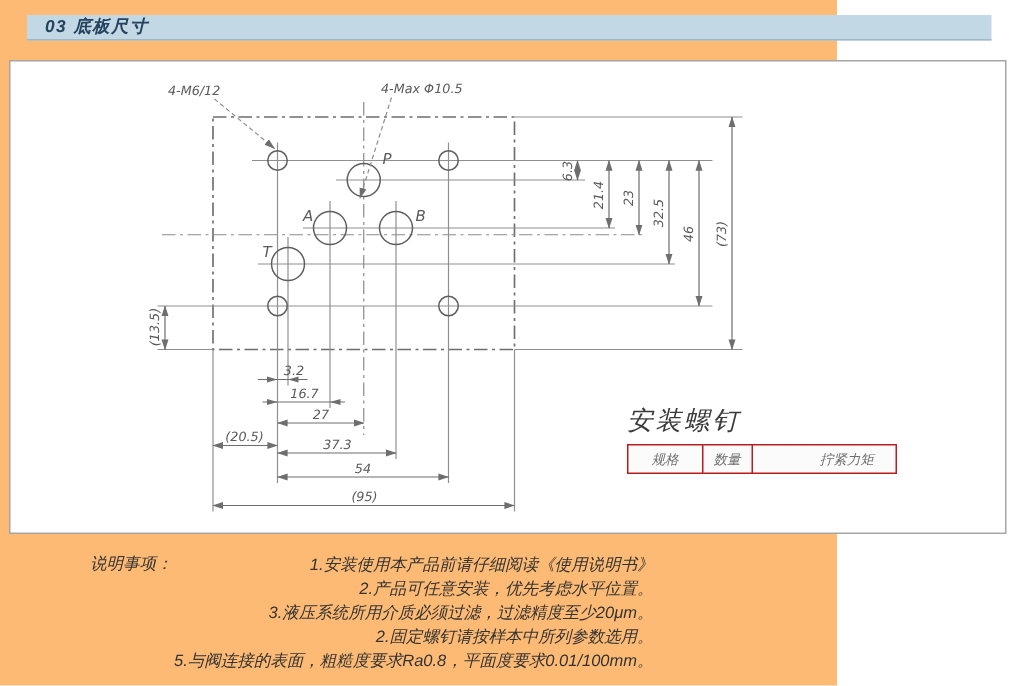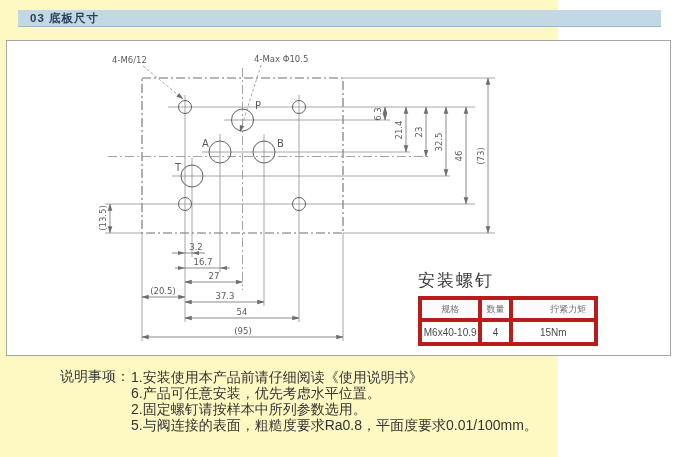--- a/index.html
+++ b/index.html
@@ -1,44 +1,44 @@
 <!DOCTYPE html>
 <html><head>
 <meta charset="utf-8">
 <style>
   html,body{margin:0;padding:0;background:#ffffff;}
   body{width:679px;height:457px;overflow:hidden;
        font-family:"Liberation Sans","DejaVu Sans",sans-serif;}
-  .page{position:relative;width:558px;height:457px;background:#fef9c3;}
+  .page{position:relative;width:558px;height:457px;background:#fdba74;font-style:italic;}
 
   .title-bar{position:absolute;left:18px;top:10px;width:643px;height:17px;
     background:#c2d8e4;border-bottom:1px solid #9db8c9;
     font-size:11.5px;font-weight:bold;color:#27425e;
     line-height:17px;padding-left:12px;box-sizing:border-box;letter-spacing:1px;}
 
   .panel{position:absolute;left:6px;top:40px;width:665px;height:316px;
     border:1px solid #a6a6a6;background:#fff;box-sizing:border-box;}
 
   svg.draw{position:absolute;left:0;top:0;width:679px;height:457px;}
   svg.draw text{fill:#5a5a5a;font-family:"DejaVu Sans","Liberation Sans",sans-serif;}
   .dimtxt{font-size:8.5px;}
   .porttxt{font-size:10px;fill:#4a4a4a;}
   .callout{font-size:8.5px;}
 
   .screws{position:absolute;left:418px;top:269px;width:180px;}
   .screws .tbl-title{font-size:17px;color:#3a3a3a;margin:0 0 4px 0;letter-spacing:2px;}
   .screws table{border-collapse:collapse;table-layout:fixed;}
-  .screws th,.screws td{border:4px solid #b91c1c;text-align:center;
+  .screws th,.screws td{border:1px solid #b91c1c;text-align:center;
     overflow:hidden;white-space:nowrap;}
   .screws th{height:16px;font-size:9px;font-weight:normal;color:#6f6f6f;background:#fbfbfb;}
   .screws td{height:18px;font-size:10px;color:#4a4a4a;}
   .c1{width:57px;} .c2{width:35px;} .c3{width:73px;padding-left:31px;}
 
   .notes{position:absolute;left:60px;top:368px;display:flex;
-    font-size:14px;color:#333;line-height:16px;}
+    font-size:11px;color:#333;line-height:16px;text-align:right;}
   .notes .lbl{white-space:nowrap;}
   .notes ul{list-style:none;margin:1px;padding:0;}
   .notes li{white-space:nowrap;}
 </style>
 </head>
 <body>
 
 <div class="page">
 
   <div class="title-bar">
@@ -148,32 +148,28 @@
 
   <div class="screws">
     <div class="tbl-title">安装螺钉</div>
     <table>
       <tbody>
           <tr>
         <th class="c1">规格</th>
         <th class="c2">数量</th>
         <th class="c3">拧紧力矩</th>
       </tr>
-      <tr>
-        <td>M6x40-10.9</td>
-        <td>4</td>
-        <td>15Nm</td>
-      </tr>
     </tbody>
       </table>
   </div>
 
   <div class="notes">
     <span class="lbl">说明事项：</span>
     <ul>
       <li>1.安装使用本产品前请仔细阅读《使用说明书》</li>
-      <li>6.产品可任意安装，优先考虑水平位置。</li>
+      <li>2.产品可任意安装，优先考虑水平位置。</li>
+      <li>3.液压系统所用介质必须过滤，过滤精度至少20μm。</li>
       <li>2.固定螺钉请按样本中所列参数选用。</li>
       <li>5.与阀连接的表面，粗糙度要求Ra0.8，平面度要求0.01/100mm。</li>
     </ul>
   </div>
 
 </div>
 
 </body></html>

